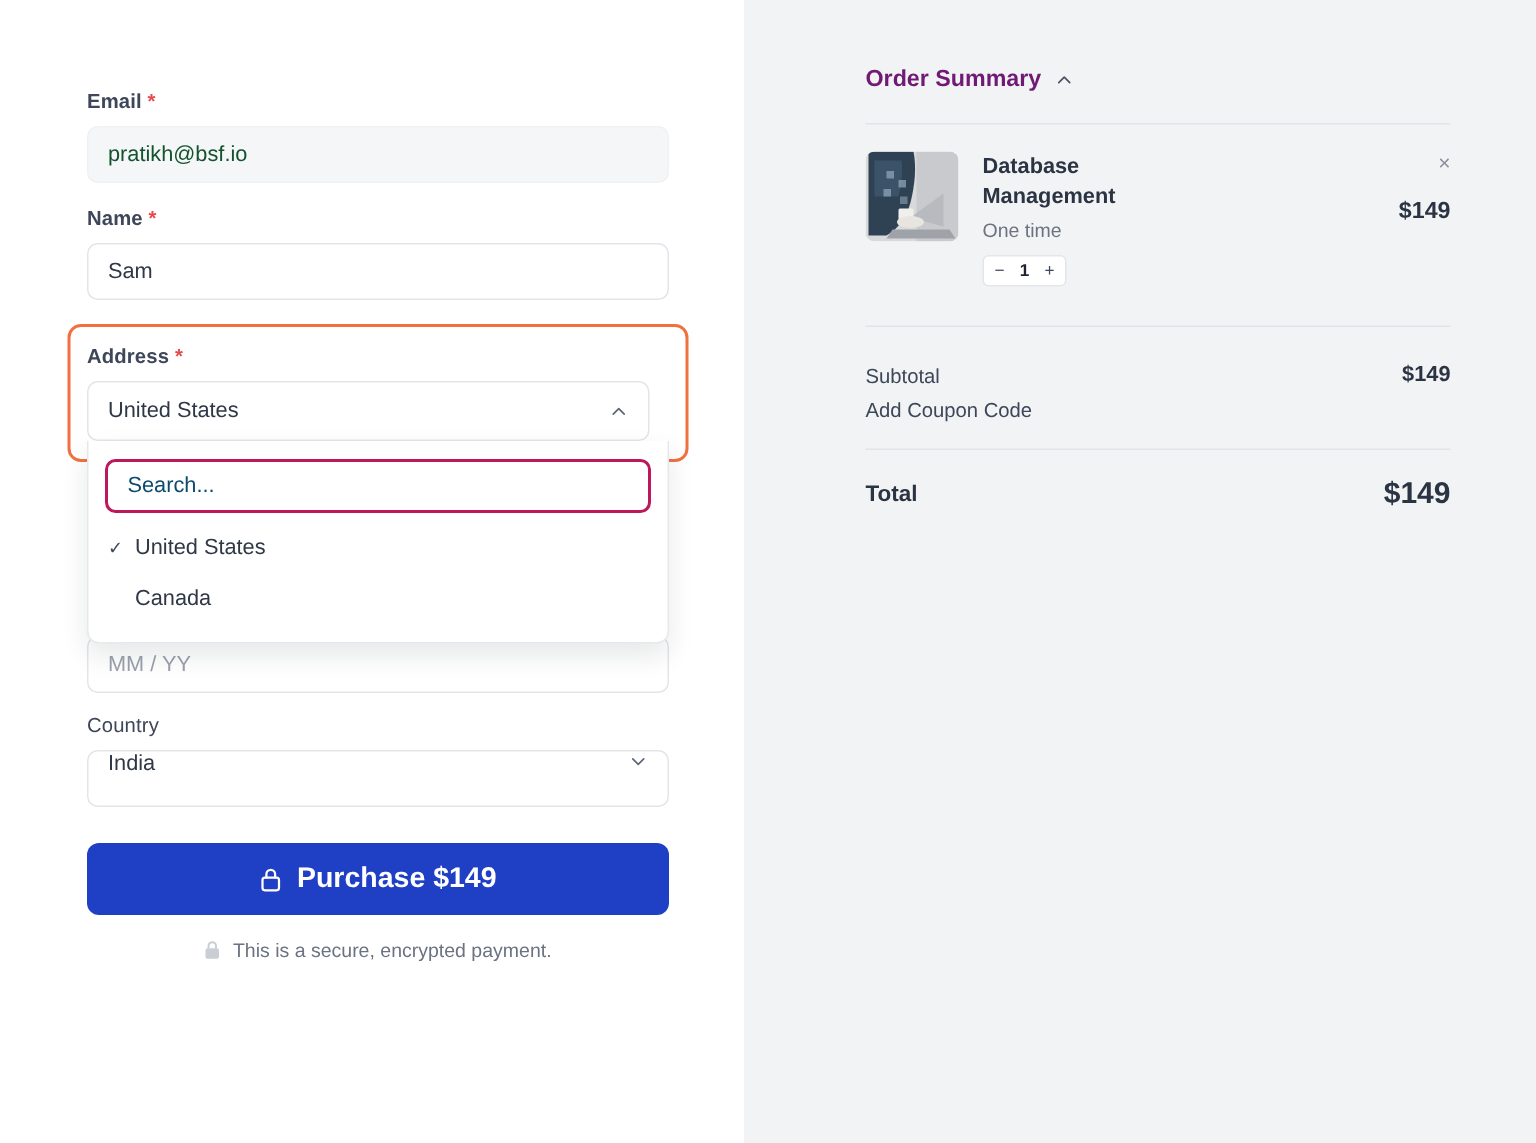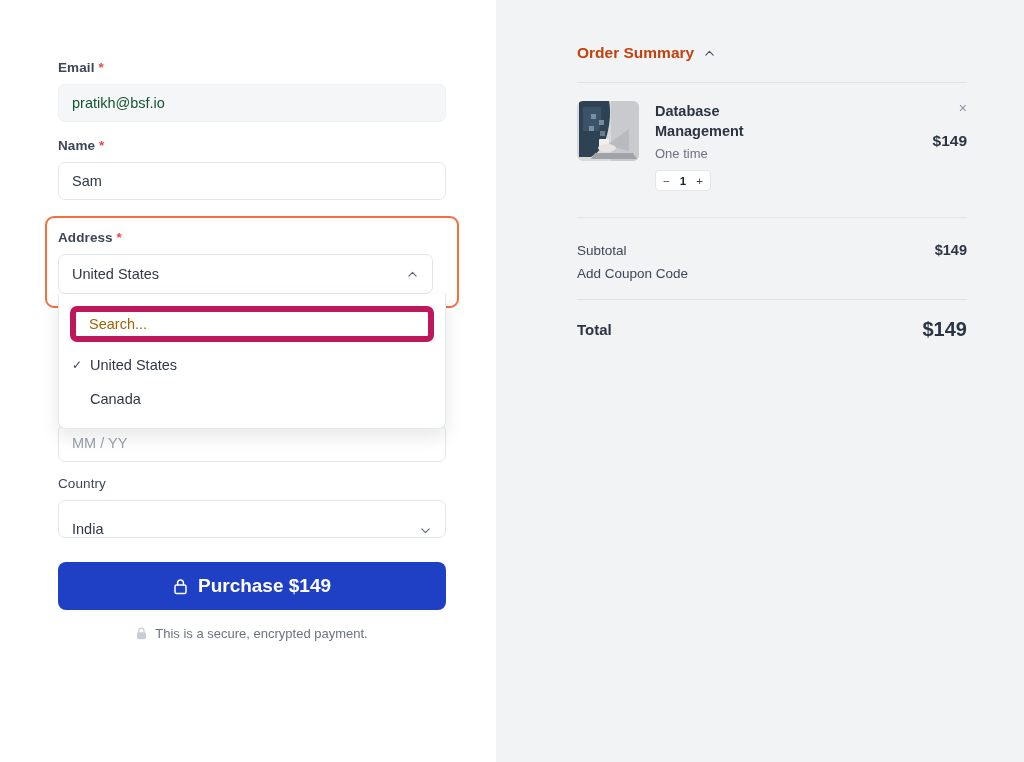--- a/index.html
+++ b/index.html
@@ -49,23 +49,23 @@
   .chev { width: 13px; height: 13px; color: #5d6677; }
 
   .dropdown {
     position: absolute; left: 11px; right: 11px; top: 76px;
     background: #ffffff; border: 1px solid #e6e8ed; border-top: none;
     border-radius: 0 0 8px 8px;
     box-shadow: 0 8px 18px rgba(20,25,40,.10);
     padding: 12px 11px 12px 11px; z-index: 30;
   }
   .search-box {
-    width: 100%; height: 36px; border: 6px solid #be185d; border-radius: 7px;
+    width: 100%; height: 36px; border: 2px solid #be185d; border-radius: 7px;
     display: flex; align-items: center; padding: 0 13px;
-    font-size: 14.5px; color: #a16207;
+    font-size: 14.5px; color: #0c4a6e;
   }
   .opt {
     display: flex; align-items: center; gap: 7px;
     font-size: 14.5px; color: #2f3846; padding: 9px 4px 9px 2px;
   }
   .opt .tick { width: 11px; color: #3d4759; font-size: 12px; line-height: 1; }
   .opt .tick.empty { visibility: hidden; }
 
   
   .card-label { margin-top: 16px; }
@@ -81,41 +81,41 @@
   .brand.amex { background: #1f72cd; flex-direction: column; justify-content: center; }
   .brand.amex span { color: #fff; font-size: 5.5px; font-weight: 700; line-height: 1.05; letter-spacing: .2px; }
 
   .two-col { display: flex; gap: 14px; margin-top: 14px; }
   .two-col > div { flex: 1; }
   .cvc-input { position: relative; }
   .cvc-icon { position: absolute; right: 11px; top: 50%; transform: translateY(-50%); width: 24px; height: 16px; }
 
   .select-plain {
     width: 100%; height: 38px; border: 1px solid #e2e5ea; border-radius: 7px;
-    background: #fff; display: flex; align-items: flex-end; justify-content: space-between;
+    background: #fff; display: flex; align-items: flex-start; justify-content: space-between;
     padding: 0 13px; font-size: 14.5px; color: #2f3846;
   }
 
   .purchase-btn {
     margin-top: 24px; width: 100%; height: 48px; border: none; border-radius: 8px;
     background: #1f3fc4; color: #ffffff; font-size: 19px; font-weight: 700;
     display: flex; align-items: center; justify-content: center; gap: 10px;
     font-family: "Liberation Sans", sans-serif; cursor: pointer;
   }
   .secure-note {
     margin-top: 16px; display: flex; align-items: center; justify-content: center; gap: 8px;
     font-size: 13px; color: #6b7380;
   }
   .lock-sm { width: 11px; height: 13px; }
 
   
   .summary-pane { flex: 1; background: #f2f3f5; height: 762px; position: relative; }
   .summary-inner { position: absolute; left: 81px; top: 44px; width: 390px; }
   .sum-head { display: flex; align-items: center; gap: 9px; }
-  .sum-title { font-size: 15.5px; font-weight: 700; color: #c2410c; }
+  .sum-title { font-size: 15.5px; font-weight: 700; color: #701a75; }
 
   .hr { height: 1px; background: #e1e3e7; margin: 20px 0 0 0; }
 
   .item-row { display: flex; padding-top: 18px; position: relative; }
   .thumb { width: 62px; height: 60px; border-radius: 6px; overflow: hidden; flex: 0 0 62px; }
   .item-mid { padding-left: 16px; flex: 1; }
   .item-name { font-size: 14.5px; font-weight: 700; color: #2b3443; line-height: 1.38; max-width: 150px; }
   .item-sub { font-size: 13px; color: #6b7380; margin-top: 5px; }
   .stepper {
     margin-top: 9px; width: 56px; height: 21px; background: #fff;

